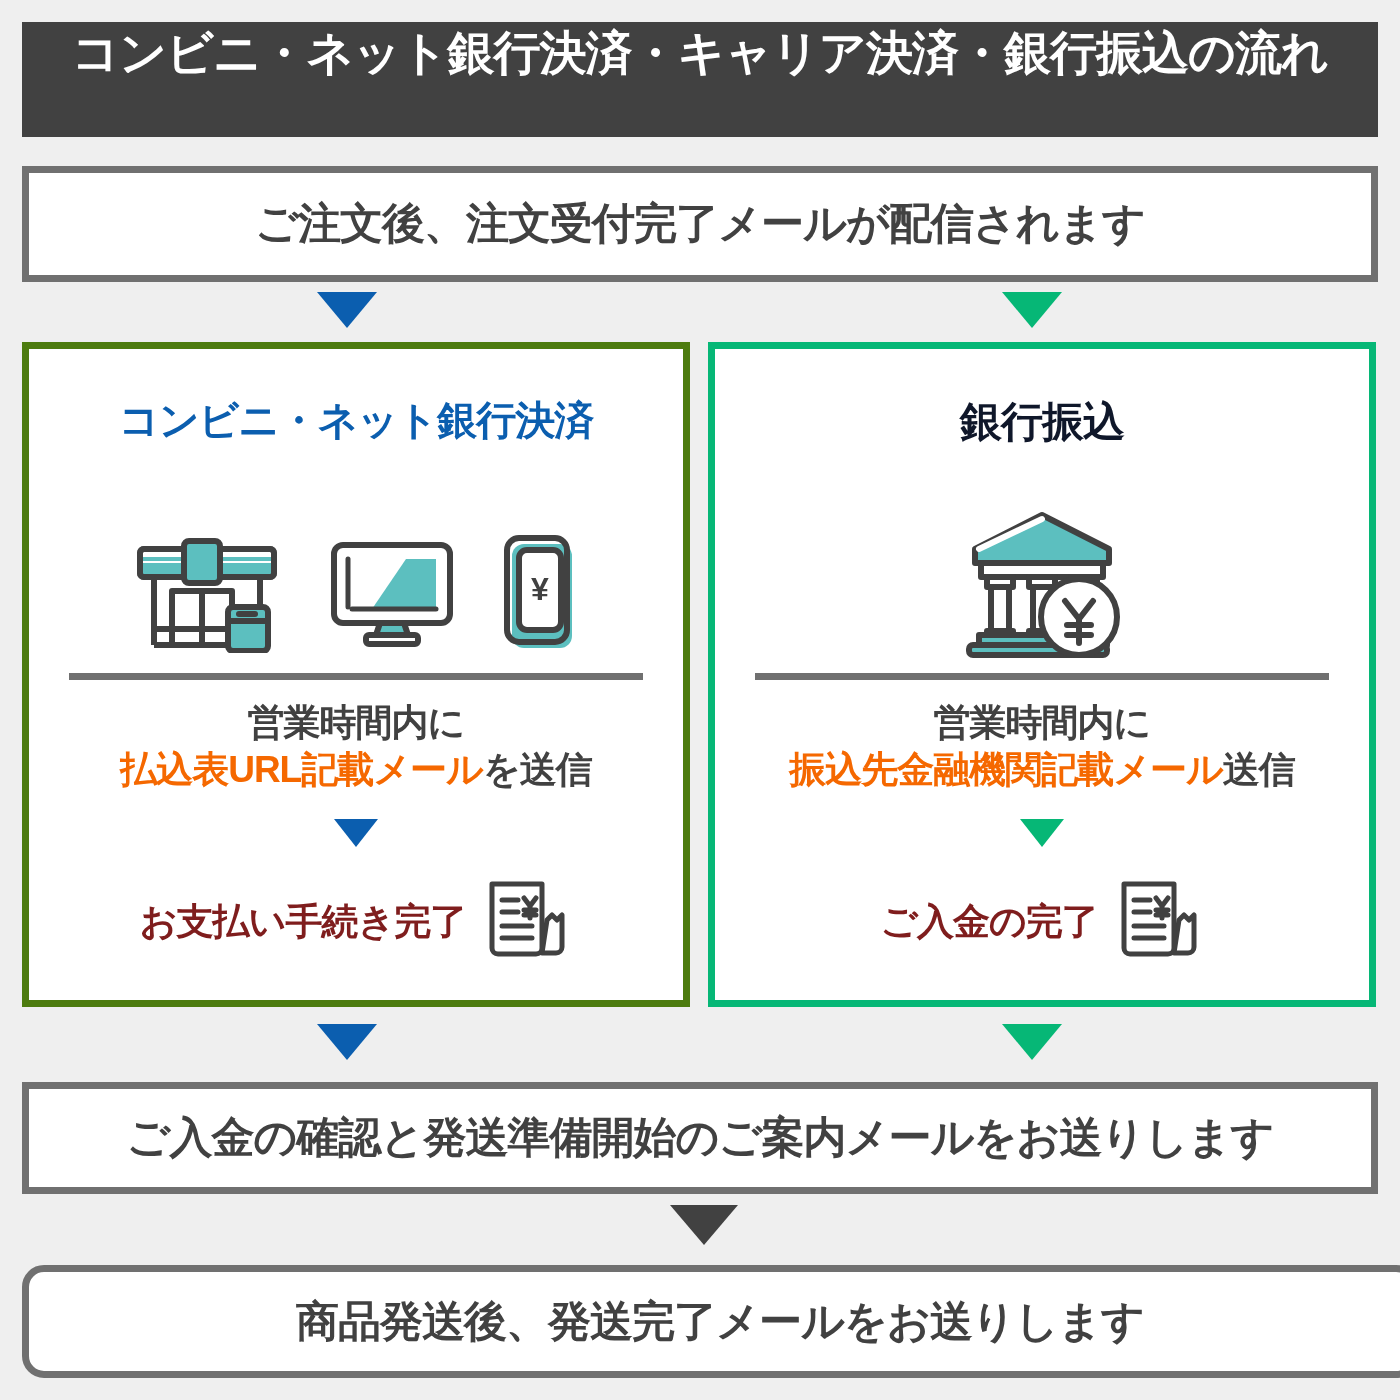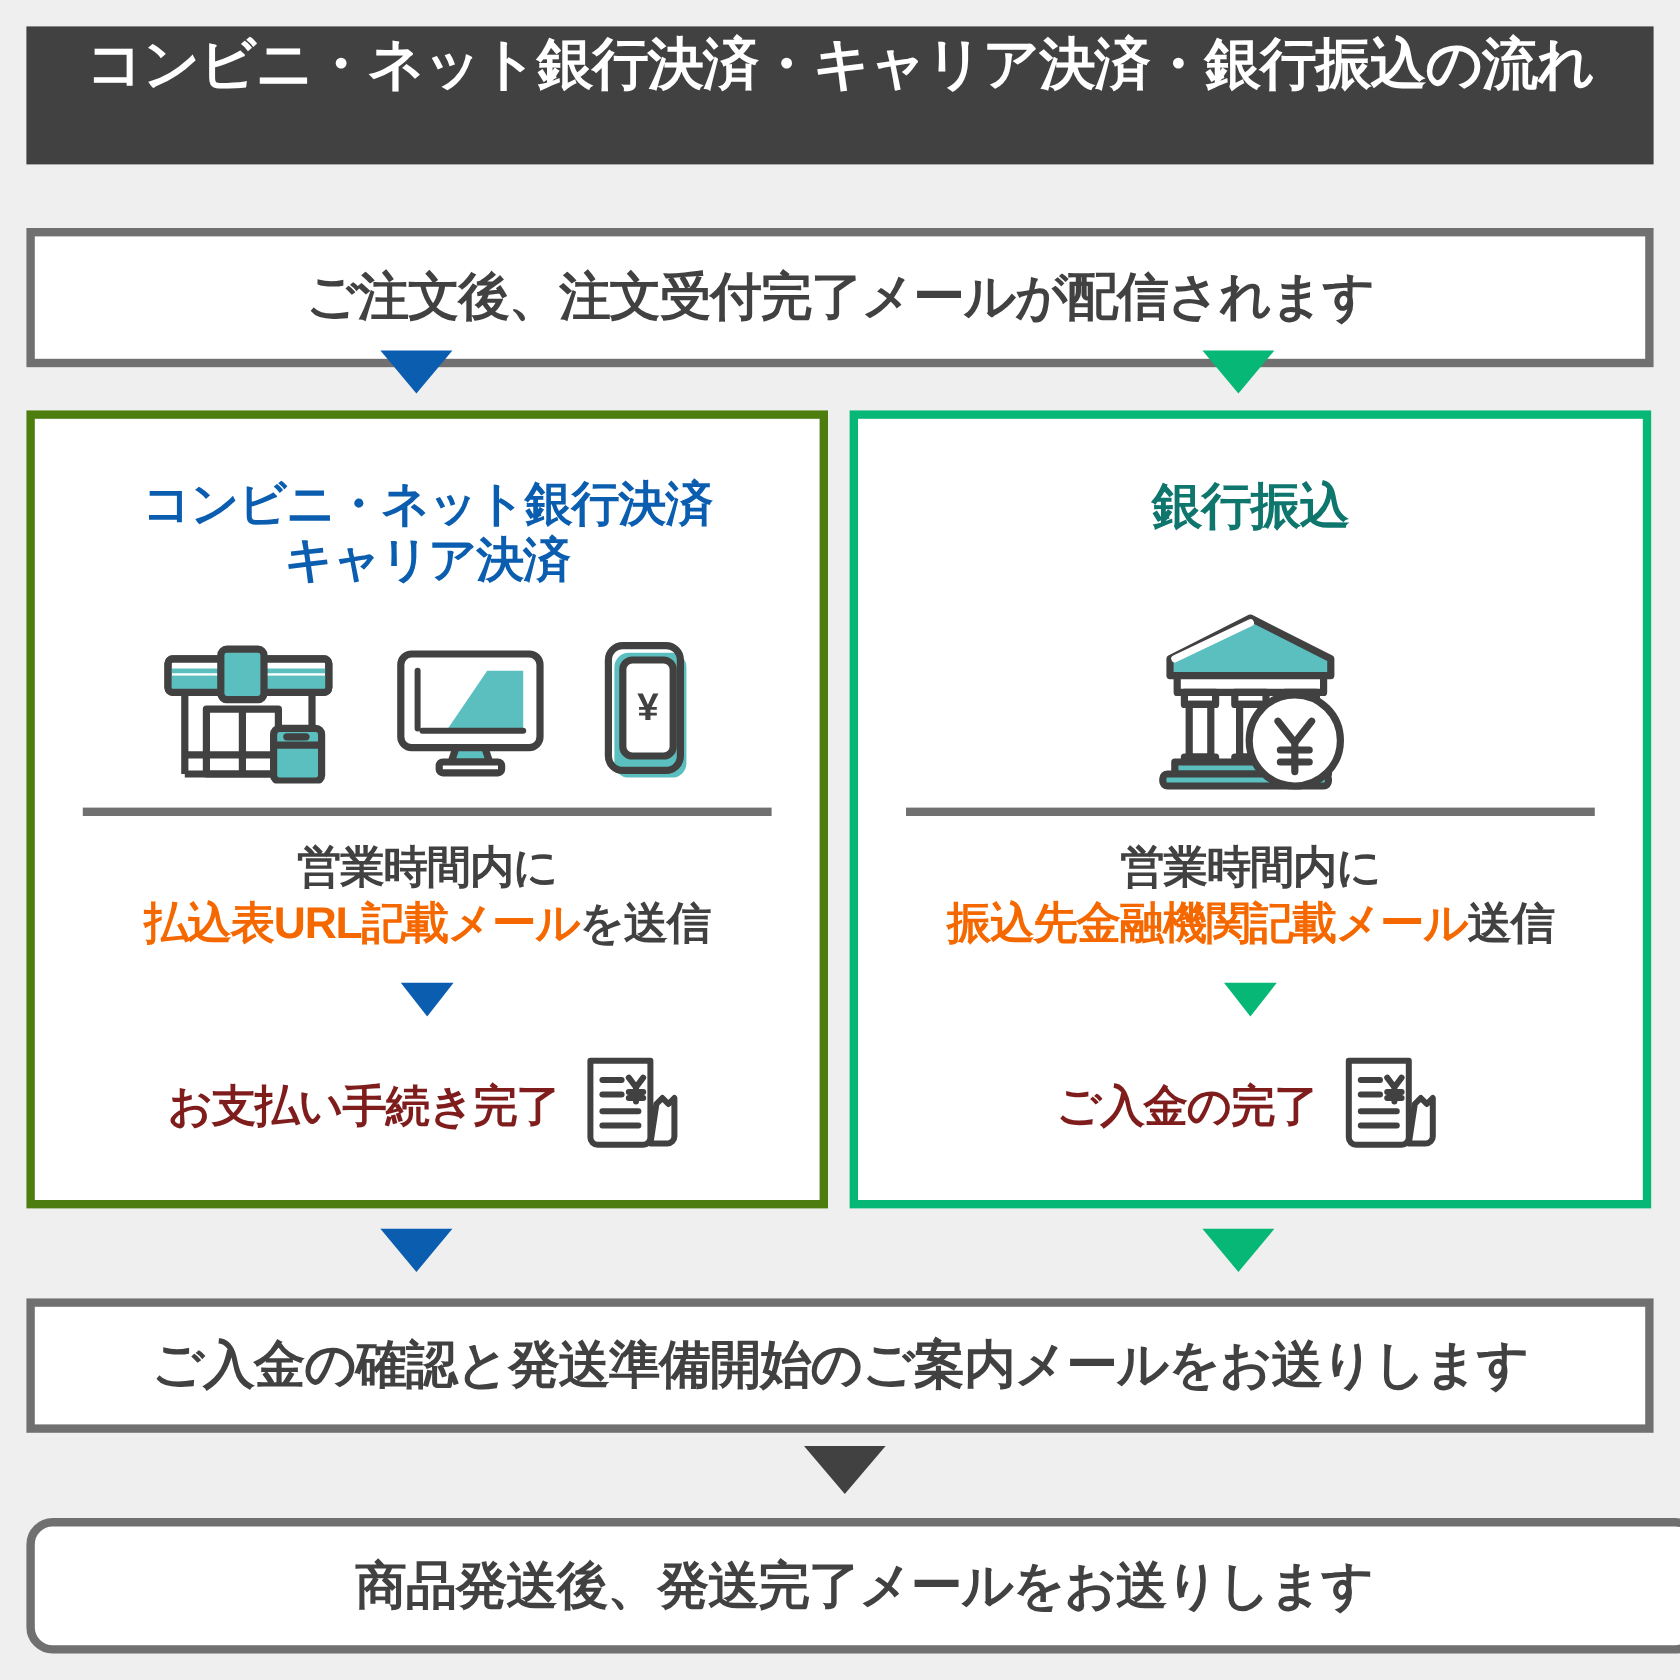--- a/index.html
+++ b/index.html
@@ -22,21 +22,21 @@
   }
 
   .grey-box{
     position:absolute;background:#ffffff;border:7px solid #707070;
     display:flex;align-items:center;justify-content:center;box-sizing:border-box;
   }
   .grey-box .t{
     color:#414141;font-size:43px;font-weight:bold;letter-spacing:-1px;white-space:nowrap;
   }
 
-  #box-order{left:22px;top:166px;width:1356px;height:116px;margin-top:24px;}
+  #box-order{left:22px;top:166px;width:1356px;height:116px;}
   #box-confirm{left:22px;top:1082px;width:1356px;height:112px;text-align:center;}
   #box-shipped{left:22px;top:1265px;width:1396px;height:113px;border-radius:22px;}
 
   
   .arrow{position:absolute;width:0;height:0;border-left:30px solid transparent;border-right:30px solid transparent;}
   .arrow.blue{border-top:36px solid #0B5EAF;}
   .arrow.green{border-top:36px solid #06B776;}
   .arrow.dark{border-top:36px solid #414141;}
 
   #arrow-top-left{left:317px;top:292px;}
@@ -56,21 +56,21 @@
     background:#ffffff;box-sizing:border-box;
   }
   #panel-conv{left:22px;border:7px solid #4d7c0f;}
   #panel-bank{left:708px;border:7px solid #06B776;}
 
   .panel-title{
     position:absolute;left:0;right:0;top:48px;text-align:center;
     font-size:40px;font-weight:bold;line-height:1.18;letter-spacing:-1px;
   }
   #panel-conv .panel-title{color:#0B5EAF;}
-  #panel-bank .panel-title{color:#0f766e;font-size:42px;}
+  #panel-bank .panel-title{color:#0f172a;font-size:42px;}
 
   .icon-row{
     position:absolute;left:0;right:0;top:182px;height:128px;
     display:flex;align-items:center;justify-content:center;gap:46px;
   }
   .icon-row.single{justify-content:center;top:158px;height:160px;}
 
   .divider{
     position:absolute;height:7px;background:#707070;
     left:40px;right:40px;top:324px;
@@ -104,21 +104,20 @@
     <span class="t">ご注文後、注文受付完了メールが配信されます</span>
   </div>
 
   <div class="arrow blue" id="arrow-top-left"></div>
   <div class="arrow green" id="arrow-top-right"></div>
 
   <div class="panel" id="panel-conv">
 
     <div class="panel-title">
       <div>コンビニ・ネット銀行決済</div>
-      <div>キャリア決済</div>
     </div>
 
     <div class="icon-row">
 
       <span>
         <svg width="150" height="120" viewBox="0 0 150 120">
           <g fill="none" stroke="#414141" stroke-width="6" stroke-linejoin="round">
             <rect x="8" y="16" width="134" height="28" rx="4" fill="#fff"></rect>
             <path d="M10 26 H140" stroke="#5CBFBF" stroke-width="4"></path>
             <rect x="10" y="30" width="130" height="12" fill="#5CBFBF" stroke="none"></rect>

